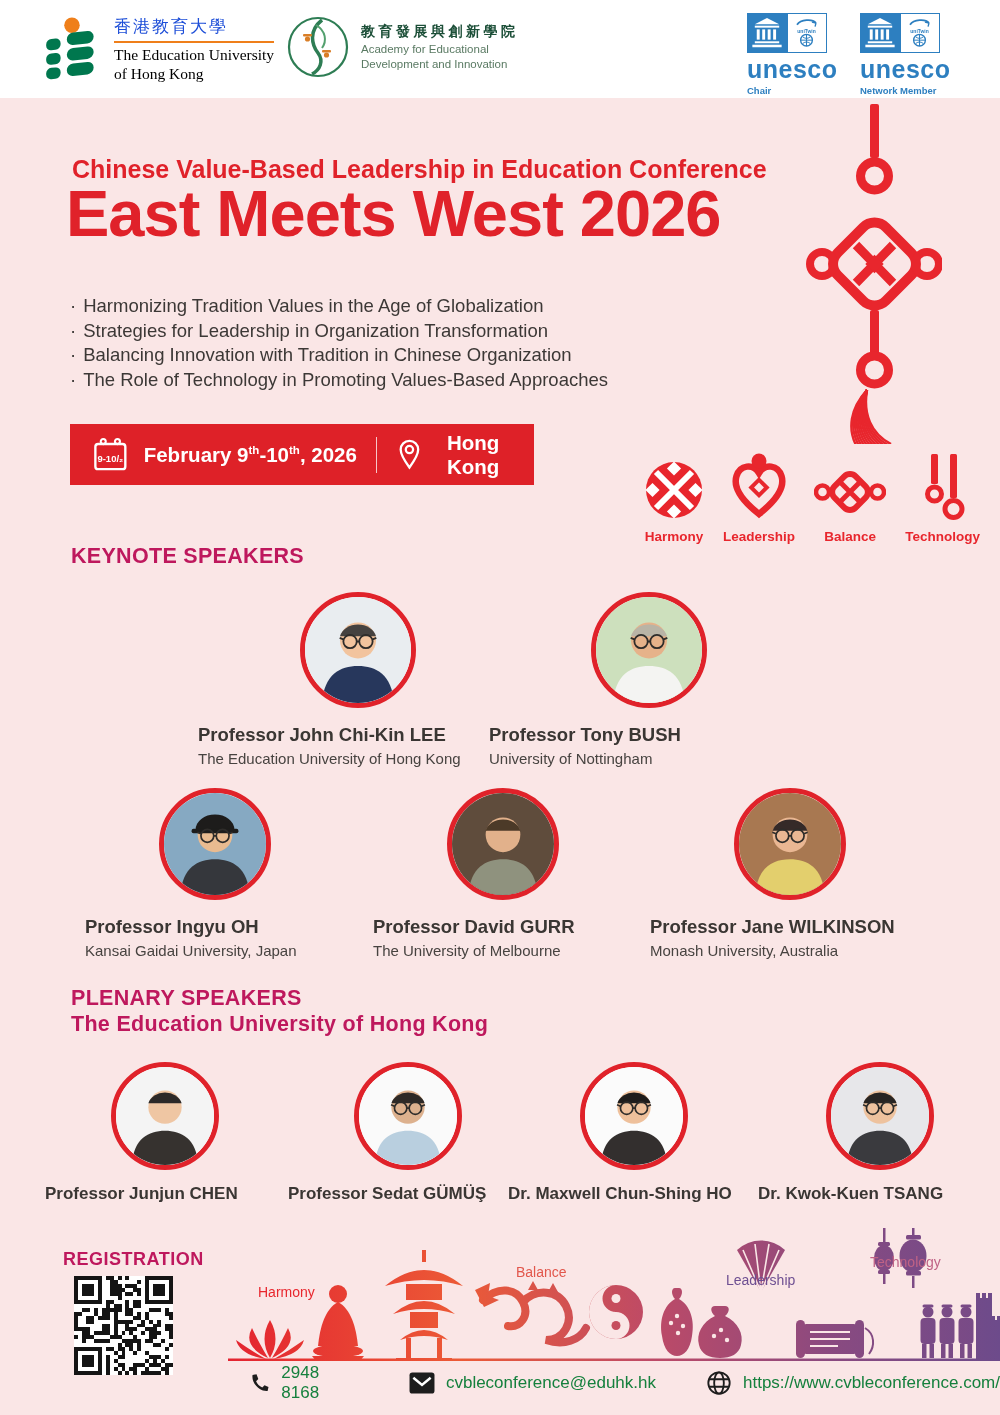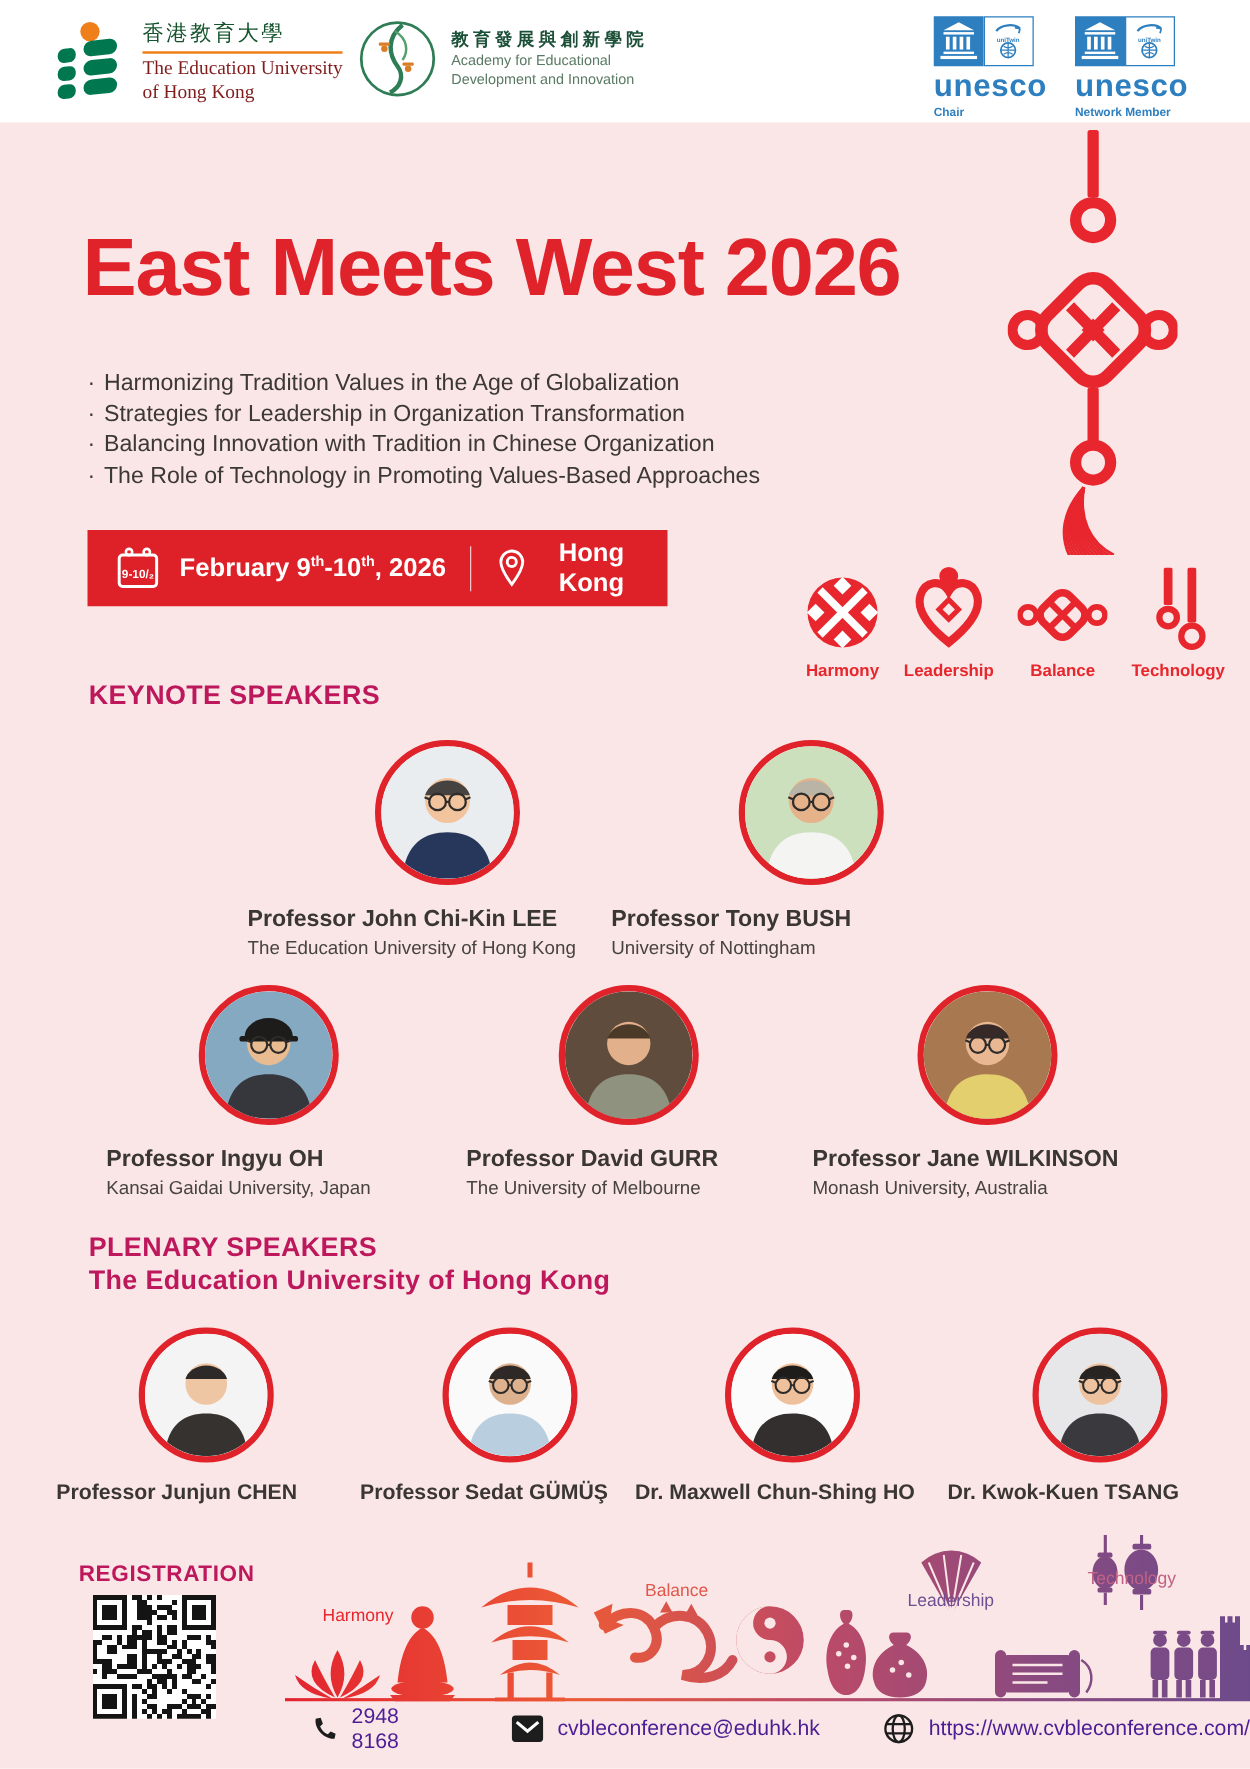--- a/index.html
+++ b/index.html
@@ -4,23 +4,23 @@
 <style>
   *{box-sizing:border-box;margin:0;padding:0}
   body{margin:0;background:#fff;font-family:"Liberation Sans",sans-serif}
   .poster{position:relative;width:1000px;height:1415px;margin:0 auto;background:#fae6e6;overflow:hidden}
   .abs{position:absolute}
 
   
   .topbar{position:absolute;top:0;left:0;width:100%;height:98px;background:#ffffff}
   .lg{position:absolute;display:flex;align-items:center;gap:12px}
   .lg-eduhk{left:44px;top:15px}
-  .eduhk-cn{font-family:Liberation Sans, sans-serif;font-size:17px;letter-spacing:2px;color:#14532d}
+  .eduhk-cn{font-family:Liberation Sans, sans-serif;font-size:17px;letter-spacing:2px;color:#1d4ed8}
   .eduhk-rule{height:2px;background:#ef7f1a;margin:3px 0 2px}
-  .eduhk-en{font-family:"Liberation Serif",serif;font-size:15.5px;line-height:19px;color:#7f1d1d}
+  .eduhk-en{font-family:"Liberation Serif",serif;font-size:15.5px;line-height:19px;color:#000000}
   .lg-academy{left:286px;top:15px;gap:11px}
   .acad-cn{font-size:14px;letter-spacing:3.5px;color:#1c4f38;font-weight:700}
   .acad-en{font-size:11.5px;line-height:14px;color:#5a7a63;margin-top:1px}
   .unesco{position:absolute;top:13px;display:flex;flex-direction:column}
   .unesco-1{left:747px}.unesco-2{left:860px}
   .un-squares{display:flex}
   .un-sq{width:40px;height:40px}
   .un-sq.blue{background:#2d7fc0}
   .un-sq.white{background:#fff;border:1.5px solid #2d7fc0}
   .un-word{font-size:25px;font-weight:800;color:#2d7fc0;letter-spacing:.5px;line-height:1;margin-top:4px}
@@ -71,21 +71,21 @@
   .av-cap{display:var(--cap,none);fill:#1d1c1b}
 
   
   .qr{left:74px;top:1276px;width:99px;height:99px}
 
   
   .deco{left:228px;top:1228px;width:772px;height:134px}
   .deco-label{position:absolute;font-size:14px;font-weight:500}
 
   
-  .contact{left:249px;top:1363px;display:flex;align-items:center;color:#4c1d95;font-size:17px;font-weight:500}
+  .contact{left:249px;top:1363px;display:flex;align-items:center;color:#15803d;font-size:17px;font-weight:500}
   .cg{display:flex;align-items:center;gap:11px}
   .cg + .cg{margin-left:50px}
 </style>
 </head>
 <body>
 
 <div class="poster">
 
   <header class="topbar">
 
@@ -182,20 +182,21 @@
             <circle cx="20.5" cy="29" r="6.5" stroke-width="1.5"></circle>
             <path d="M14 29 h13 M20.5 22.5 v13 M16.5 25.5 c3 2 5 2 8 0 M16.5 32.5 c3 -2 5 -2 8 0" stroke-width="1.1"></path>
           </svg>
         </div>
       </div>
       <div class="un-word">unesco</div>
       <div class="un-sub">Network Member</div>
     </div>
   </header>
 
+  <div class="abs eyebrow">Chinese Value-Based Leadership in Education Conference</div>
   <div class="abs main-title">East Meets West 2026</div>
 
   <svg class="abs knot" width="136" height="340" viewBox="0 0 136 340">
     <g fill="#e8262d" stroke="#e8262d">
       <rect x="64" y="0" width="9" height="54" rx="2" stroke="none"></rect>
       <circle cx="68.5" cy="72" r="14" fill="none" stroke-width="9"></circle>
       <rect x="34.5" y="126" width="68" height="68" rx="16" fill="none" stroke-width="10" transform="rotate(45 68.5 160)"></rect>
       <circle cx="16" cy="160" r="12" fill="none" stroke-width="8"></circle>
       <circle cx="121" cy="160" r="12" fill="none" stroke-width="8"></circle>
       <path d="M50 141 l37 38 M87 141 l-37 38" fill="none" stroke-width="9"></path>

